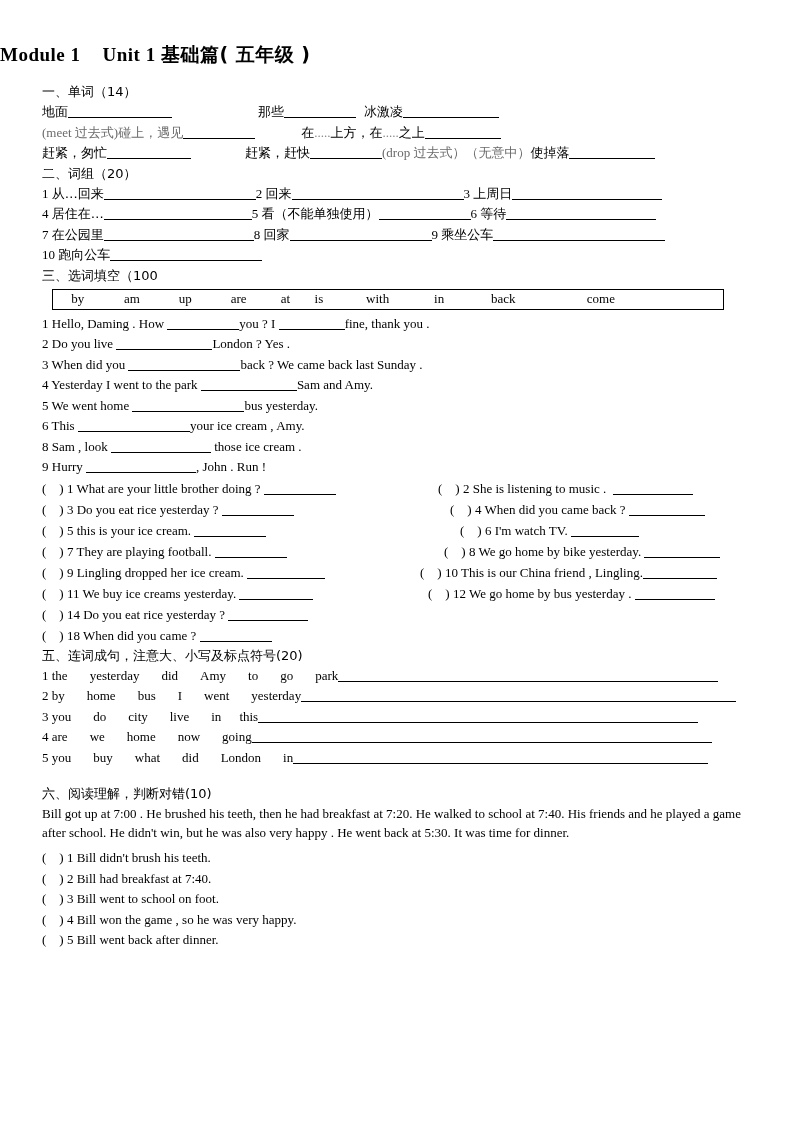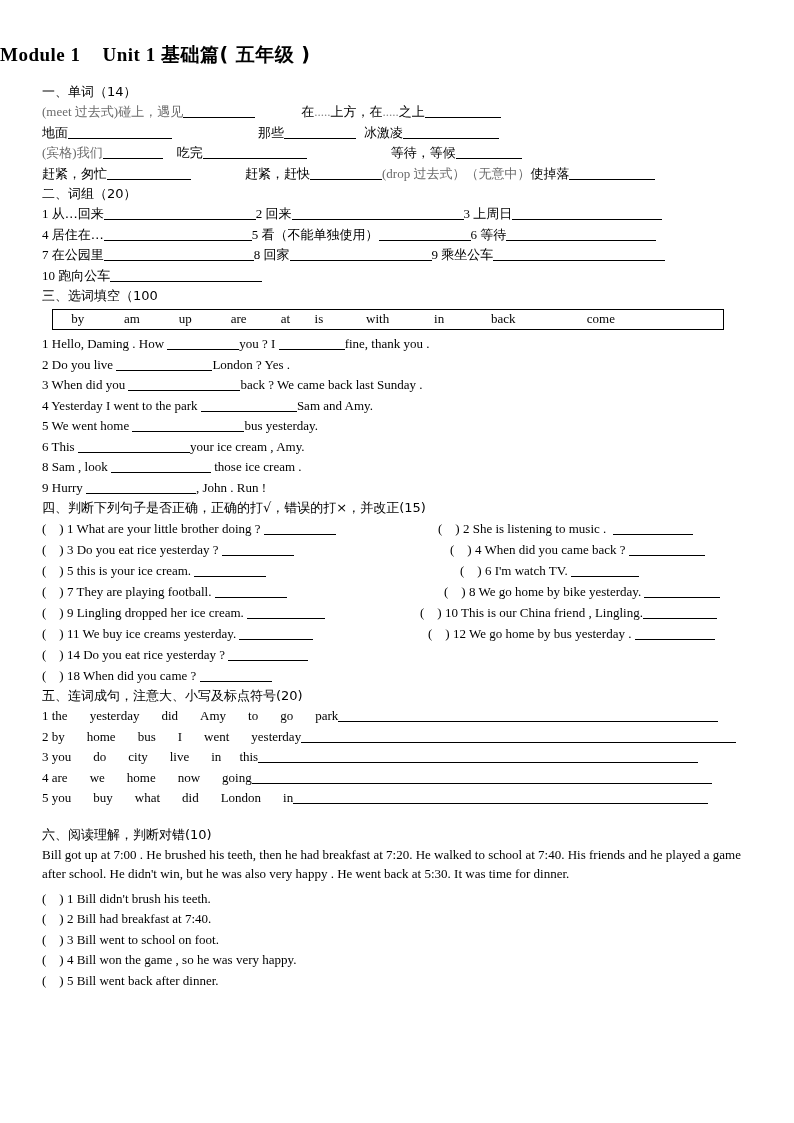--- a/index.html
+++ b/index.html
@@ -113,30 +113,27 @@
 
   <div class="title">
     <span>Module 1</span><span class="sp"></span><span>Unit 1</span> <span class="cn">基础篇( 五年级 )</span>
   </div>
 
   <div class="body-area">
 
     <div class="sec-head cn">一、单词（14）</div>
 
     <div class="row">
+      <span class="cn">地面</span><span class="bl" style="width:104px"></span><span class="gap" style="width:86px"></span><span class="cn">那些</span><span class="bl" style="width:72px"></span><span class="gap" style="width:8px"></span><span class="cn">冰激凌</span><span class="bl" style="width:96px"></span>
+    </div>
+
+    <div class="row">
       <span class="cn hint">(meet  过去式)碰上，遇见</span><span class="bl" style="width:72px"></span><span class="gap" style="width:46px"></span><span class="cn">在</span><span class="dots">.....</span><span class="cn">上方，在</span><span class="dots">.....</span><span class="cn">之上</span><span class="bl" style="width:76px"></span>
     </div>
 
-    <div class="row">
-      <span class="cn">地面</span><span class="bl" style="width:104px"></span><span class="gap" style="width:86px"></span><span class="cn">那些</span><span class="bl" style="width:72px"></span><span class="gap" style="width:8px"></span><span class="cn">冰激凌</span><span class="bl" style="width:96px"></span>
-    </div>
-
-    <div class="row">
-      <span class="cn hint">(宾格)我们</span><span class="bl" style="width:60px"></span><span class="gap" style="width:14px"></span><span class="cn">吃完</span><span class="bl" style="width:104px"></span><span class="gap" style="width:84px"></span><span class="cn">等待，等候</span><span class="bl" style="width:66px"></span>
-    </div>
 
     <div class="row">
       <span class="cn">赶紧，匆忙</span><span class="bl" style="width:84px"></span><span class="gap" style="width:54px"></span><span class="cn">赶紧，赶快</span><span class="bl" style="width:72px"></span><span class="cn hint">(drop  过去式）（无意中）</span><span class="cn">使掉落</span><span class="bl" style="width:86px"></span>
     </div>
 
 
     <div class="sec-head cn">二、词组（20）</div>
 
     <div class="row">
       <span class="en">1</span> <span class="cn">从…回来</span><span class="bl" style="width:152px"></span><span class="en">2</span> <span class="cn">回来</span><span class="bl" style="width:172px"></span><span class="en">3</span> <span class="cn">上周日</span><span class="bl" style="width:150px"></span>
@@ -192,21 +189,20 @@
     <div class="row">
       <span class="en">6</span> <span class="en">This</span> <span class="bl" style="width:112px"></span><span class="en">your ice cream , Amy.</span>
     </div>
     <div class="row">
       <span class="en">8</span> <span class="en">Sam , look</span> <span class="bl" style="width:100px"></span><span class="en"> those ice cream .</span>
     </div>
     <div class="row">
       <span class="en">9</span> <span class="en">Hurry</span> <span class="bl" style="width:110px"></span><span class="en">, John . Run !</span>
     </div>
 
-    <div class="sec-head cn">四、判断下列句子是否正确，正确的打√，错误的打×，并改正(15)</div>
 
     <div class="twocol">
       <div style="width:396px">
         <span class="en">(&nbsp;&nbsp;&nbsp;&nbsp;)</span> <span class="en">1</span> <span class="en">What are your little brother doing ?</span> <span class="bl" style="width:72px"></span>
       </div>
       <div>
         <span class="en">(&nbsp;&nbsp;&nbsp;&nbsp;)</span> <span class="en">2</span> <span class="en">She is listening to music .</span> &nbsp;<span class="bl" style="width:80px"></span>
       </div>
     </div>
     <div class="twocol">

